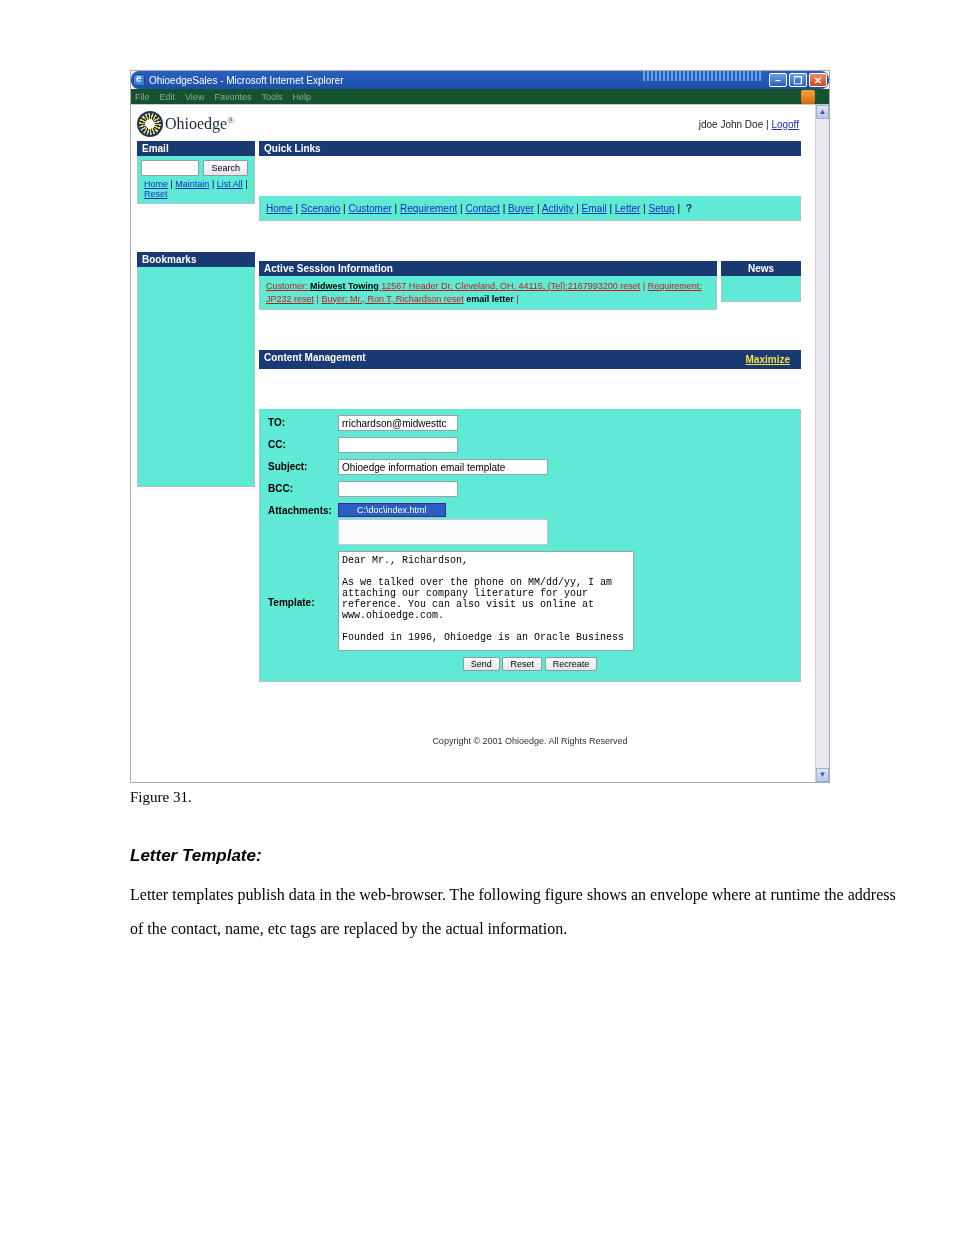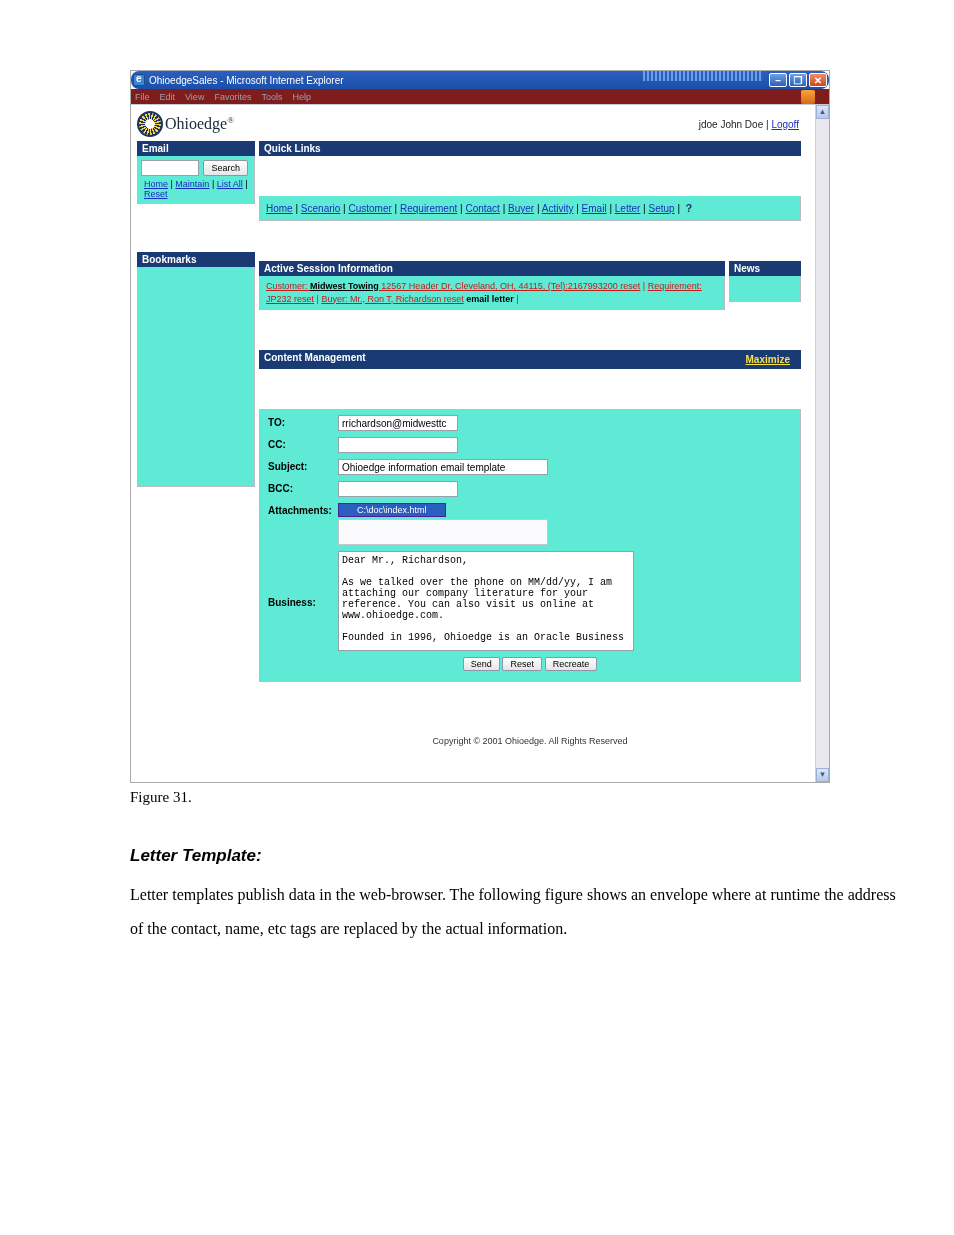--- a/index.html
+++ b/index.html
@@ -58,21 +58,21 @@
     width: 120px; height: 10px;
     margin: 0 4px;
     background: repeating-linear-gradient(90deg,#6aa0e5 0 2px,#2a5fbf 2px 4px);
     align-self: flex-start;
     margin-top:0px;
   }
   
   .menubar {
     display:flex; align-items:center;
     height: 16px;
-    background: #7f1d1d;
+    background: #14532d;
     border-bottom: 1px solid #c6c9d1;
     font-size: 9px;
     color:#9aa0aa;
     padding: 0 4px;
   }
   .menubar span { margin-right: 10px; }
   .menubar .right-icon {
     margin-left:auto;
     width:14px;height:14px;
     background: linear-gradient(#f7a33b,#d66a11);
@@ -115,21 +115,21 @@
     margin-right: 2px;
   }
   .logo-text { font-family:"Times New Roman",serif; font-size:16px; color:#1a2a3a; }
   .logo-text sup { font-size:9px; }
   .hdr .userbox { margin-left:auto; font-size:10px; color:#222; }
   .hdr .userbox a { color:#1a2fbf; }
   
   .cols { display:flex; gap:4px; }
   .left { width:118px; display:flex; flex-direction:column; gap:0; }
   .mid { flex:1; display:flex; flex-direction:column;gap:40px; }
-  .right { width:72px; }
+  .right { width:80px;text-align:center; }
   .panel-h {
     background:#1a3a74;
     color:#fff;
     font-size:10px;
     font-weight:bold;
     padding:2px 5px;
   }
   .panel-b {
     border:1px solid #b7bcc6;
     border-top:none;
@@ -320,21 +320,21 @@
                 <input class="finput w-md" style="">
               </div>
               <div class="frow">
                 <div class="flabel">Attachments:</div>
                 <div>
                   <div class="file-tag">C:\doc\index.html</div>
                   <div class="upload-box"></div>
                 </div>
               </div>
               <div class="frow" style="align-items:center;">
-                <div class="flabel">Business:</div>
+                <div class="flabel">Template:</div>
                 <textarea class="msgarea" style="">Dear Mr., Richardson,
 
 As we talked over the phone on MM/dd/yy, I am attaching our company literature for your reference. You can also visit us online at www.ohioedge.com.
 
 Founded in 1996, Ohioedge is an Oracle Business</textarea>
               </div>
               <div class="btnrow">
                 <button class="btn">Send</button>
                 <button class="btn">Reset</button>
                 <button class="btn">Recreate</button>

